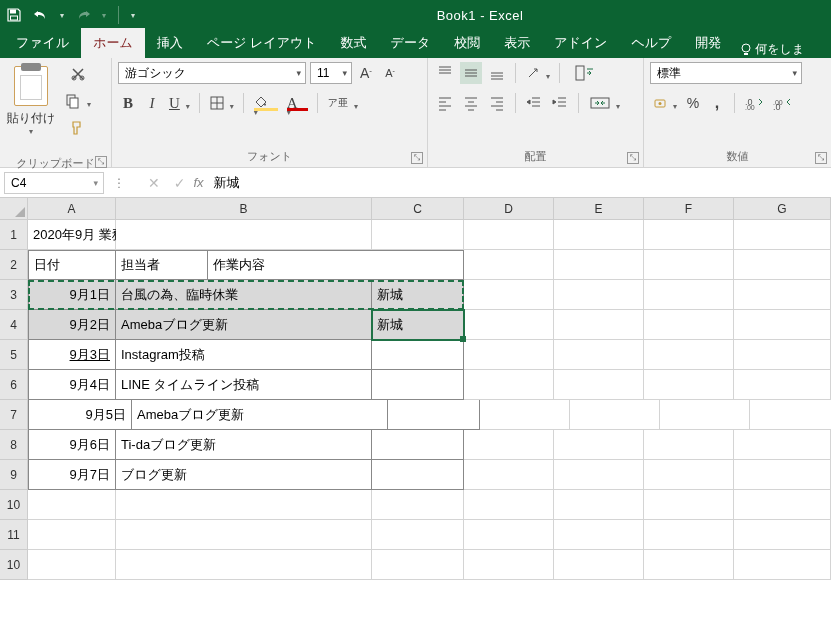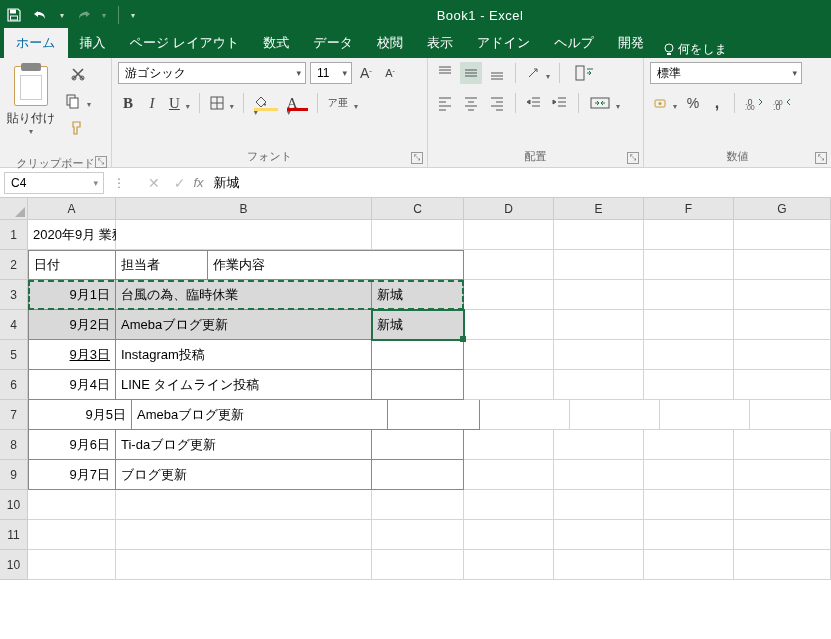--- a/index.html
+++ b/index.html
@@ -9,21 +9,21 @@
 .titlebar { height: 30px; background: #0c6332; color: #fff; display: flex; align-items: center; padding: 0 6px; }
 .titlebar .qat { display: flex; align-items: center; gap: 10px; }
 .titlebar .qat .sep { width: 1px; height: 18px; background: rgba(255,255,255,0.3); margin: 0 2px; }
 .titlebar .qat svg { fill: #fff; }
 .titlebar .title { flex: 1; text-align: center; font-size: 13px; letter-spacing: 0.5px; }
 .ico { display: inline-flex; align-items: center; justify-content: center; }
 
 
 .tabrow { height: 28px; background: #0c6332; display: flex; align-items: flex-end; padding: 0 0 0 4px; color: #fff; }
 .tab { padding: 6px 12px 6px 12px; font-size: 13px; cursor: pointer; }
-.tab.active { background: #f1f1f1; color: #0369a1; }
+.tab.active { background: #f1f1f1; color: #7f1d1d; }
 .tab.file { color: #fff; }
 .tellme { display: flex; align-items: center; gap: 2px; margin-left: 6px; font-size: 12px; }
 
 
 .ribbon { height: 110px; background: #f1f1f1; border-bottom: 1px solid #d4d4d4; display: flex; }
 .group { border-right: 1px solid #d4d4d4; display: flex; flex-direction: column; gap: 20px; }
 .group .content { flex: 1; display: flex; align-items: center; padding: 4px 6px 0 6px; gap: 4px; }
 .group .label { height: 22px; display: flex; align-items: center; justify-content: center; font-size: 11px; color: #666; position: relative; }
 .group .label .launcher { position: absolute; right: 4px; bottom: 3px; width: 12px; height: 12px; border: 1px solid #999; display: flex; align-items: center; justify-content: center; font-size: 8px; color: #666; }
 
@@ -121,20 +121,21 @@
         </svg>
       </span>
     <span style="font-size:8px;color:rgba(255,255,255,0.4)">▾</span>
     <span class="sep"></span>
     <span style="font-size:8px;color:rgba(255,255,255,0.8)">▾</span>
   </div>
   <div class="title">Book1  -  Excel</div>
 </div>
 
 <div class="tabrow">
+  <div class="tab file">ファイル</div>
   <div class="tab active">ホーム</div>
   <div class="tab">挿入</div>
   <div class="tab">ページ レイアウト</div>
   <div class="tab">数式</div>
   <div class="tab">データ</div>
   <div class="tab">校閲</div>
   <div class="tab">表示</div>
   <div class="tab">アドイン</div>
   <div class="tab">ヘルプ</div>
   <div class="tab">開発</div>

